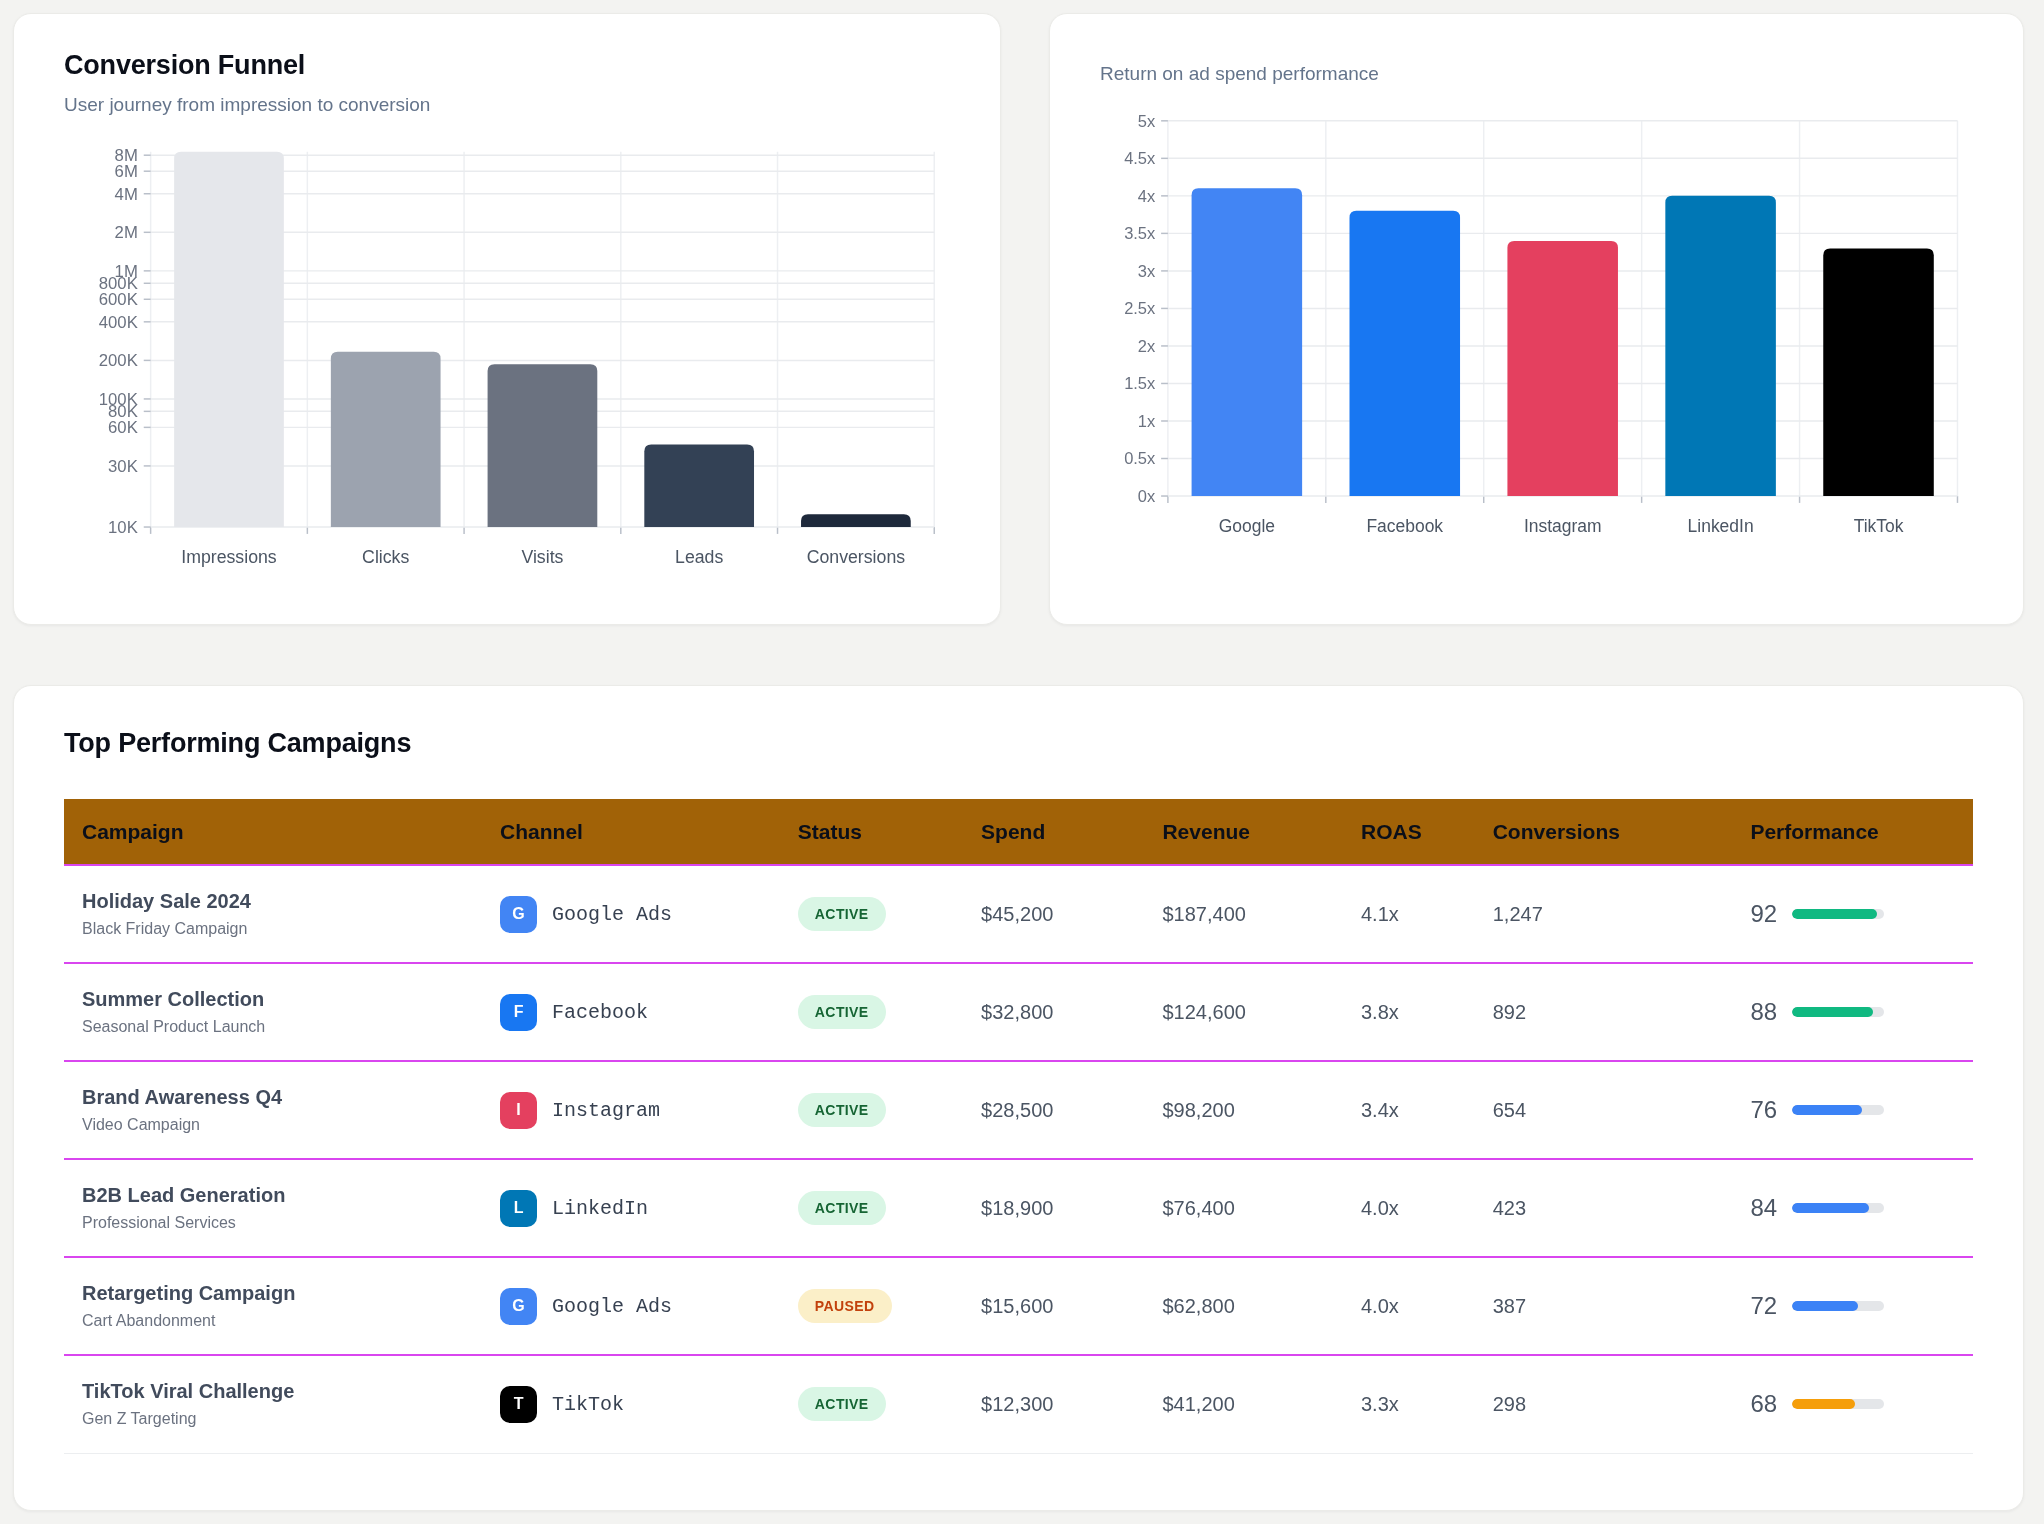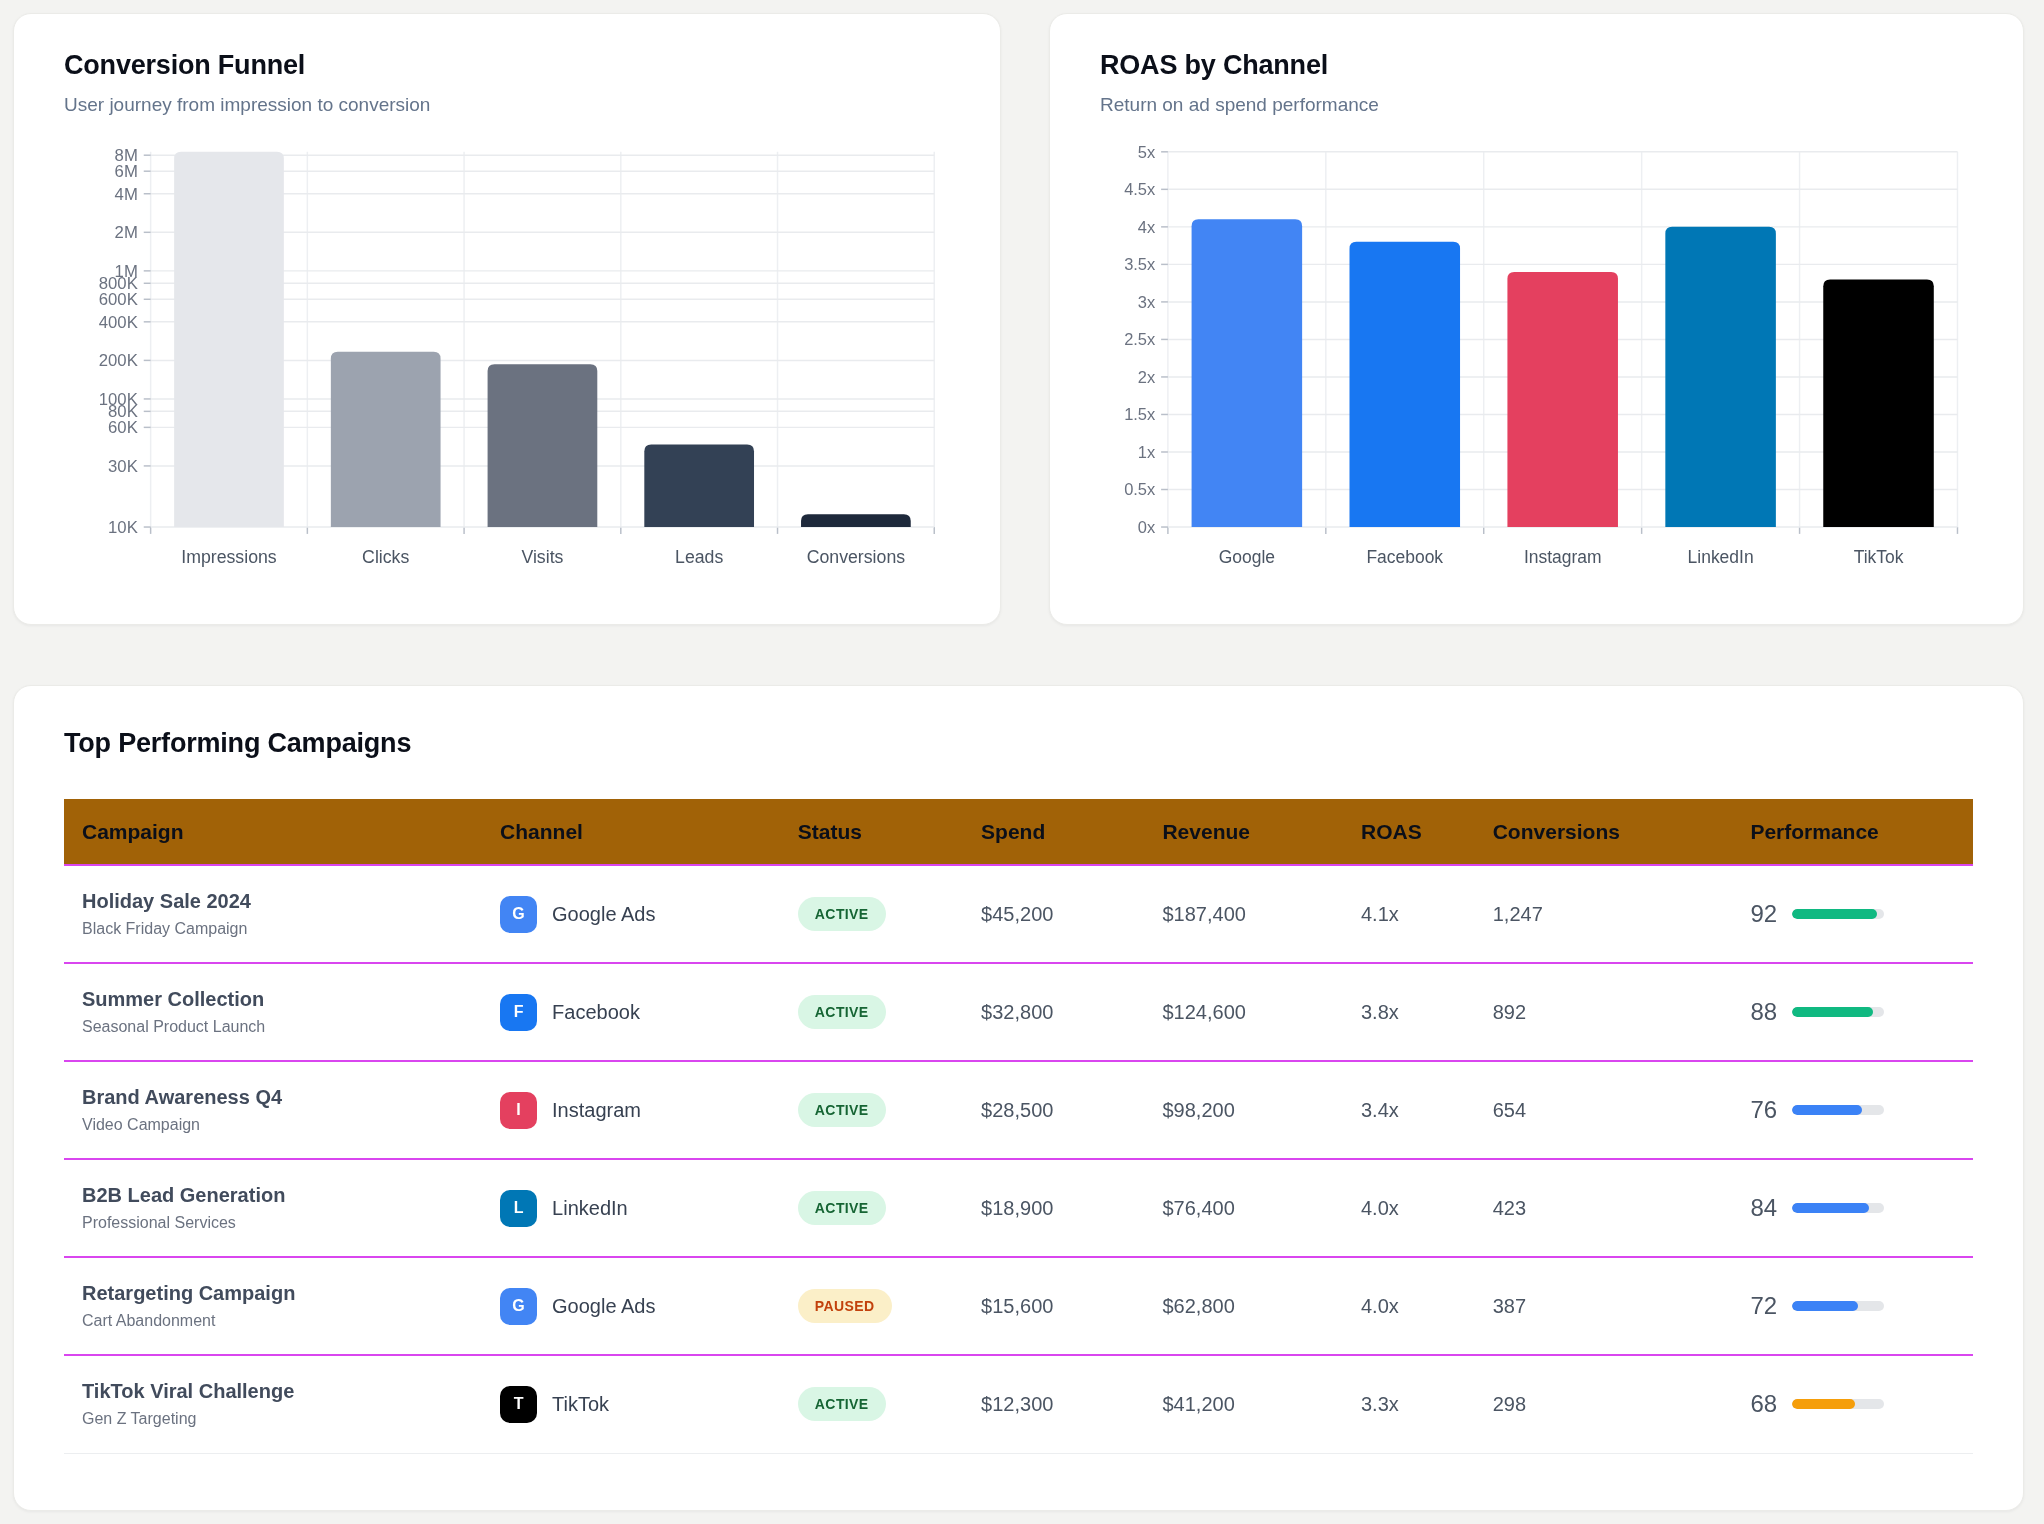--- a/index.html
+++ b/index.html
@@ -46,21 +46,21 @@
   tbody tr { border-top: 2px solid #d946ef; }
   tbody tr:last-child { border-bottom: 1px solid #eceef0; }
   .camp-name { font-size: 20px; font-weight: 700; color: #414b5c; }
   .camp-desc { font-size: 16px; color: #6b7280; margin-top: 7px; }
   .channel-cell { display: flex; align-items: center; gap: 15px; }
   .channel-badge {
     width: 37px; height: 37px; border-radius: 10px; flex: 0 0 37px;
     color: #fff; font-size: 16px; font-weight: 700;
     display: flex; align-items: center; justify-content: center;
   }
-  .channel-label { color: #374151; }
+  .channel-label { color: #374151; font-family: Liberation Mono, monospace; }
   .pill {
     display: inline-block;
     font-size: 14px; font-weight: 700; letter-spacing: .4px;
     padding: 9px 17px; border-radius: 999px;
   }
   .perf-cell { display: flex; align-items: center; gap: 15px; }
   .perf-num { font-size: 24px; color: #4b5563; }
   .perf-track { width: 92px; height: 10px; border-radius: 5px; background: #e4e6e9; overflow: hidden; display: inline-block; }
   .perf-fill { display: block; height: 100%; border-radius: 5px; }
 </style>
@@ -134,21 +134,20 @@
         <text x="486" y="429" text-anchor="middle" fill="#4b5563" font-size="18">Visits</text>
         <path d="M 589.4799999999999 392 L 589.4799999999999 315.09294243984266 Q 589.4799999999999 308.09294243984266 596.4799999999999 308.09294243984266 L 693.9199999999998 308.09294243984266 Q 700.9199999999998 308.09294243984266 700.9199999999998 315.09294243984266 L 700.9199999999998 392 Z" fill="#334155"></path>
         <text x="645.1999999999999" y="429" text-anchor="middle" fill="#4b5563" font-size="18">Leads</text>
         <path d="M 748.68 392 L 748.68 385.91155167383243 Q 748.68 378.91155167383243 755.68 378.91155167383243 L 853.1199999999999 378.91155167383243 Q 860.1199999999999 378.91155167383243 860.1199999999999 385.91155167383243 L 860.1199999999999 392 Z" fill="#1e293b"></path>
         <text x="804.4" y="429" text-anchor="middle" fill="#4b5563" font-size="18">Conversions</text>
       </svg>
     </div>
 </div>
 
 <div class="card chart-card" id="roas-card">
-  <div class="card-title">ROAS by Channel</div>
   <div class="card-subtitle">Return on ad spend performance</div>
   <div class="chart-wrap" id="roas-chart">
       <svg viewBox="0 0 900 450" width="100%" height="100%" preserveAspectRatio="none" font-family="&quot;Liberation Sans&quot;, sans-serif">
         <line x1="70" y1="10" x2="70" y2="392" stroke="#edeff2" stroke-width="1.5"></line>
         <line x1="70" y1="392" x2="70" y2="399" stroke="#b9bfc9" stroke-width="1.5"></line>
         <line x1="232.8" y1="10" x2="232.8" y2="392" stroke="#edeff2" stroke-width="1.5"></line>
         <line x1="232.8" y1="392" x2="232.8" y2="399" stroke="#b9bfc9" stroke-width="1.5"></line>
         <line x1="395.6" y1="10" x2="395.6" y2="392" stroke="#edeff2" stroke-width="1.5"></line>
         <line x1="395.6" y1="392" x2="395.6" y2="399" stroke="#b9bfc9" stroke-width="1.5"></line>
         <line x1="558.4000000000001" y1="10" x2="558.4000000000001" y2="392" stroke="#edeff2" stroke-width="1.5"></line>

